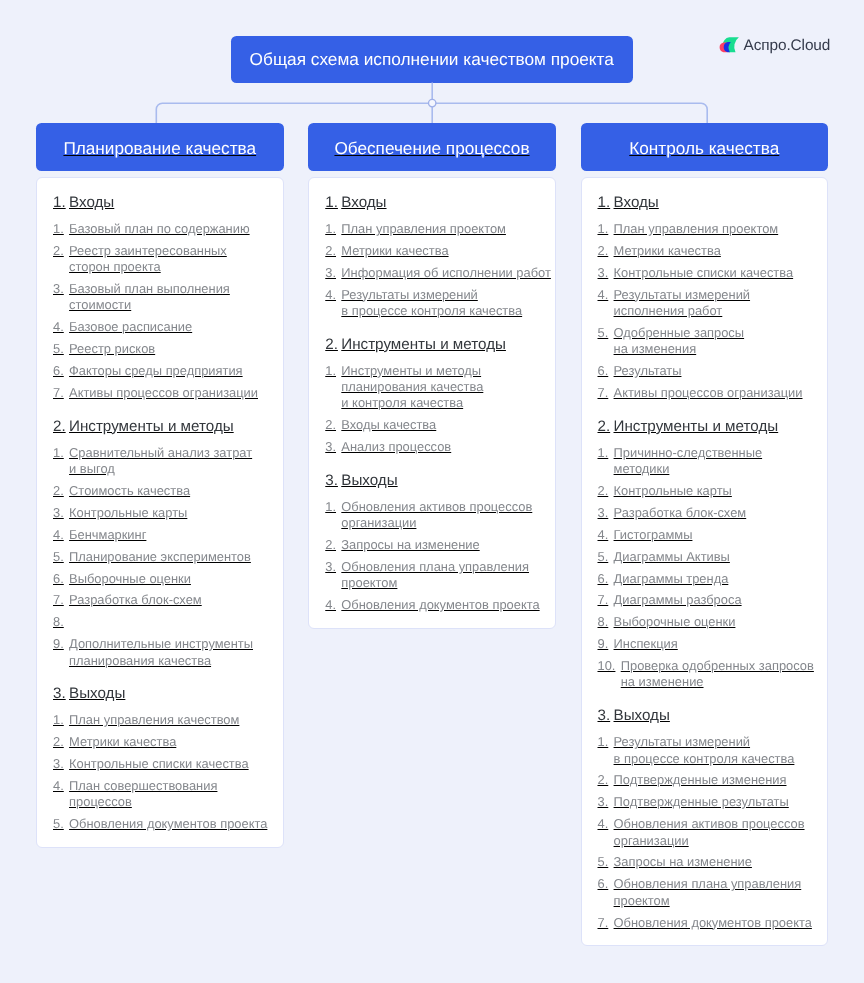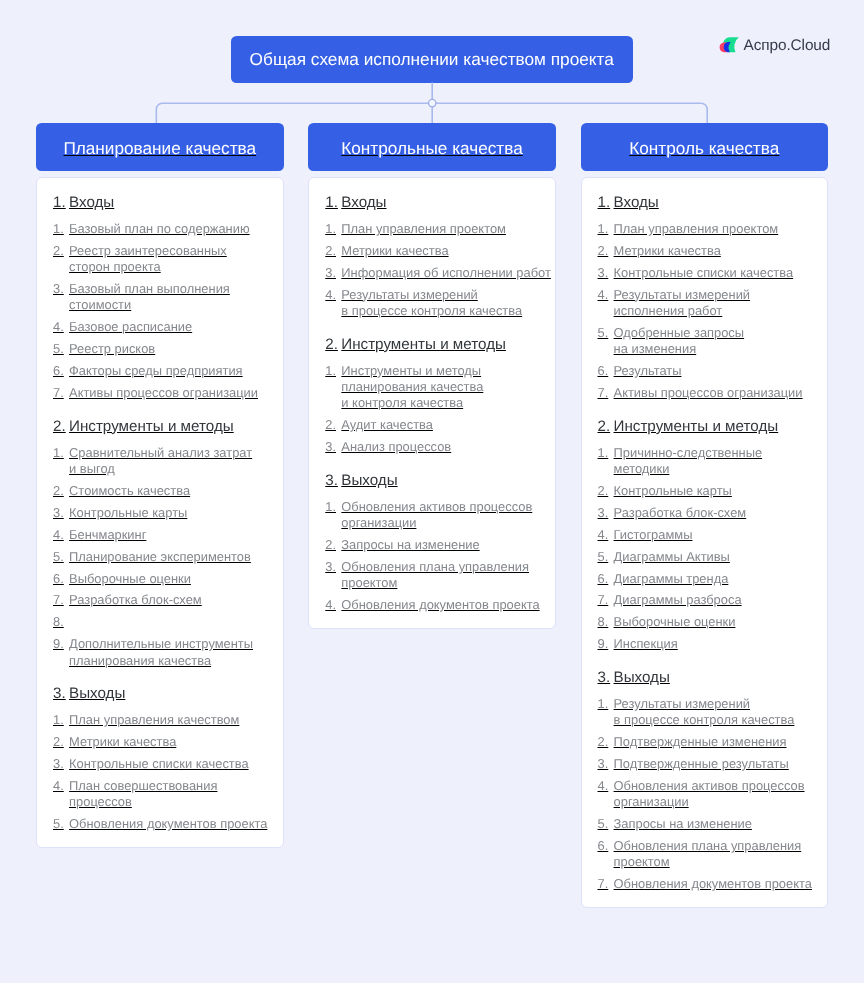--- a/index.html
+++ b/index.html
@@ -125,21 +125,21 @@
           <li class="item"><span class="n">3.</span><span class="t">Контрольные списки качества</span></li>
           <li class="item"><span class="n">4.</span><span class="t">План совершествования
 процессов</span></li>
           <li class="item"><span class="n">5.</span><span class="t">Обновления документов проекта</span></li>
           </ol>
         </div>
         </div>
       </div>
       <div class="column">
         <div class="col-head">
-          <span class="col-head-label">Контрольные качества</span>
+          <span class="col-head-label">Обеспечение процессов</span>
         </div>
         <div class="card">
         <div class="sec">
           <div class="sec-title">
               <span class="num">1.</span>
               <span class="txt">Входы</span>
             </div>
           <ol class="items">
           <li class="item"><span class="n">1.</span><span class="t">План управления проектом</span></li>
           <li class="item"><span class="n">2.</span><span class="t">Метрики качества</span></li>
@@ -150,21 +150,21 @@
         </div>
         <div class="sec">
           <div class="sec-title">
               <span class="num">2.</span>
               <span class="txt">Инструменты и методы</span>
             </div>
           <ol class="items">
           <li class="item"><span class="n">1.</span><span class="t">Инструменты и методы
 планирования качества
 и контроля качества</span></li>
-          <li class="item"><span class="n">2.</span><span class="t">Аудит качества</span></li>
+          <li class="item"><span class="n">2.</span><span class="t">Входы качества</span></li>
           <li class="item"><span class="n">3.</span><span class="t">Анализ процессов</span></li>
           </ol>
         </div>
         <div class="sec">
           <div class="sec-title">
               <span class="num">3.</span>
               <span class="txt">Выходы</span>
             </div>
           <ol class="items">
           <li class="item"><span class="n">1.</span><span class="t">Обновления активов процессов
@@ -208,20 +208,22 @@
           <li class="item"><span class="n">1.</span><span class="t">Причинно-следственные
 методики</span></li>
           <li class="item"><span class="n">2.</span><span class="t">Контрольные карты</span></li>
           <li class="item"><span class="n">3.</span><span class="t">Разработка блок-схем</span></li>
           <li class="item"><span class="n">4.</span><span class="t">Гистограммы</span></li>
           <li class="item"><span class="n">5.</span><span class="t">Диаграммы Активы</span></li>
           <li class="item"><span class="n">6.</span><span class="t">Диаграммы тренда</span></li>
           <li class="item"><span class="n">7.</span><span class="t">Диаграммы разброса</span></li>
           <li class="item"><span class="n">8.</span><span class="t">Выборочные оценки</span></li>
           <li class="item"><span class="n">9.</span><span class="t">Инспекция</span></li>
+          <li class="item"><span class="n">10.</span><span class="t">Проверка одобренных запросов
+на изменение</span></li>
           </ol>
         </div>
         <div class="sec">
           <div class="sec-title">
               <span class="num">3.</span>
               <span class="txt">Выходы</span>
             </div>
           <ol class="items">
           <li class="item"><span class="n">1.</span><span class="t">Результаты измерений
 в процессе контроля качества</span></li>

